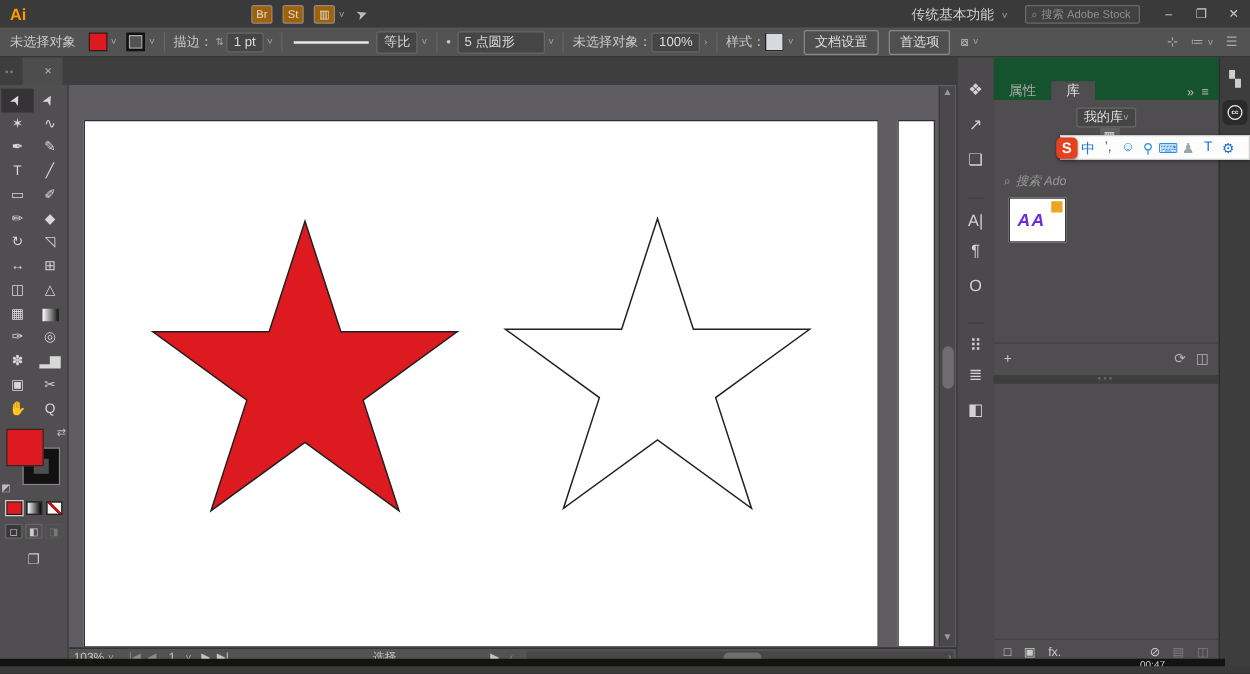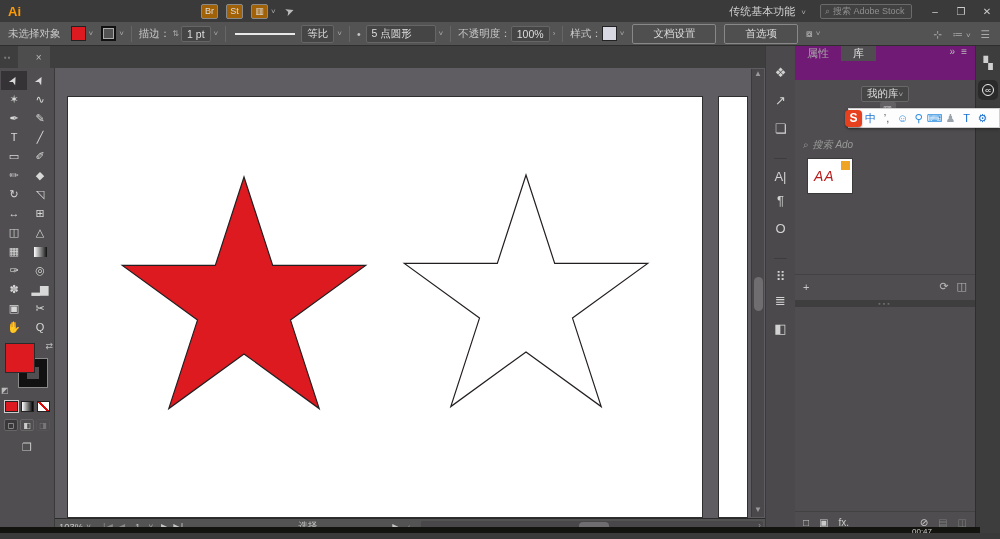--- a/index.html
+++ b/index.html
@@ -19,21 +19,21 @@
   #stock-search{width:92px;height:15px;border:1px solid #6a6a6a;border-radius:2px;margin-left:14px;
     display:flex;align-items:center;color:#8f8f8f;font-size:9px;padding:0 4px;background:#424142;}
   .winbtn{width:26px;height:18px;display:flex;align-items:center;justify-content:center;color:#ccc;font-size:10px;}
 
   
   #controlbar{left:0;top:22px;width:1000px;height:24px;background:#535353;border-bottom:1px solid #2e2e2e;
     display:flex;align-items:center;font-size:10.5px;color:#c8c8c8;}
   .sw{width:15px;height:15px;border:1px solid #222;}
   .vr{width:1px;height:16px;background:#666;margin:0 7px;}
   .box{background:#454545;border:1px solid #666;border-radius:2px;padding:1px 5px;color:#ddd;}
-  .btn{border:1px solid #888;border-radius:2px;padding:2px 20px;color:#ddd;margin-left:8px;background:#4f4f4f;}
+  .btn{border:1px solid #888;border-radius:2px;padding:2px 8px;color:#ddd;margin-left:8px;background:#4f4f4f;}
   #stroke-line{width:60px;height:2px;background:#e8e8e8;margin:0 6px 0 2px;}
   #stroke-swatch{width:15px;height:15px;border:2px solid #111;background:#535353;box-shadow:0 0 0 1px #aaa inset;}
 
   
   #tabrow{left:0;top:46px;width:765px;height:22px;background:#3e3e3e;display:flex;align-items:flex-end;}
   #tab-grip{color:#7a7a7a;font-size:8px;margin:0 6px 6px 4px;letter-spacing:1px;}
   #doc-tab{height:22px;background:#4d4d4d;display:flex;align-items:center;padding:0 8px;color:#d2d2d2;font-size:10.5px;}
   #tab-close{margin-left:10px;color:#bbb;font-size:10px;}
 
   
@@ -78,35 +78,35 @@
   #hthumb{position:absolute;left:158px;top:1px;width:30px;height:9px;background:#6f6d6f;border-radius:4px;}
   #hscroll .arr{position:absolute;right:2px;top:0;color:#999;font-size:8px;}
 
   
   #dockstrip{left:765px;top:46px;width:30px;height:487px;background:#4b494b;border-left:1px solid #3a3a3a;
     display:flex;flex-direction:column;align-items:center;padding-top:12px;}
   #dockstrip .ic{height:28px;display:flex;align-items:center;justify-content:center;color:#d2d2d2;font-size:13px;width:100%;}
   #dockstrip .ic:nth-child(4),#dockstrip .ic:nth-child(7){margin-top:16px;border-top:1px solid #3d3d3d;padding-top:8px;}
 
   #panel{left:795px;top:46px;width:180px;height:487px;background:#4f4d4f;}
-  #panel-header{height:34px;background:#701a75;display:flex;align-items:flex-start;font-size:11px;gap:16px;}
+  #panel-header{height:34px;background:#14532d;display:flex;align-items:flex-end;font-size:11px;gap:16px;}
   .ptab{display:flex;align-items:center;padding:0 12px;color:#a9a9a9;}
   .ptab.active{background:#4f4d4f;color:#e0e0e0;}
   #panel-header .hicons{margin-left:auto;display:flex;align-items:center;color:#bbb;gap:6px;padding-right:8px;font-size:10px;}
   #lib-row{display:flex;align-items:center;padding:6px 8px 4px;flex-direction:column;}
   #lib-select{flex:1;height:17px;background:#454545;border:1px solid #686868;border-radius:2px;display:flex;align-items:center;
     padding:0 5px;color:#ddd;font-size:10.5px;}
   #lib-select .chev{margin-left:auto;}
   .seg{width:16px;height:15px;display:flex;align-items:center;justify-content:center;color:#ddd;font-size:10px;margin-left:5px;}
   .seg.on{background:#636163;border-radius:2px;}
   #lib-search{display:flex;align-items:center;padding:2px 8px 4px;color:#9a9a9a;font-style:italic;font-size:10px;}
   #section-title{padding:6px 8px 4px;color:#d5d5d5;font-size:10.5px;}
   #section-title .tri{font-size:8px;color:#bbb;margin-right:4px;}
   #style-thumb{margin:2px 0 0 12px;width:46px;height:36px;background:#fff;position:relative;border:1px solid #3a3a3a;}
-  #style-thumb .aa{position:absolute;left:6px;top:9px;color:#b91c1c;font-weight:normal;font-style:italic;font-size:14px;letter-spacing:1px;}
+  #style-thumb .aa{position:absolute;left:6px;top:9px;color:#6d28d9;font-weight:bold;font-style:italic;font-size:14px;letter-spacing:1px;}
   #style-thumb .corner{position:absolute;right:2px;top:2px;width:9px;height:9px;background:#f0a424;}
   #lib-footer{position:absolute;top:228px;left:0;width:100%;height:24px;border-top:1px solid #424242;
     display:flex;align-items:center;padding:0 8px;color:#c9c9c9;}
   #lib-footer .right{margin-left:auto;display:flex;gap:8px;color:#b5b5b5;font-size:11px;}
   #splitter{position:absolute;top:254px;left:0;width:100%;height:7px;background:#3e3e3e;display:flex;align-items:center;justify-content:center;color:#6d6d6d;font-size:7px;letter-spacing:2px;}
   #panel-footer{position:absolute;bottom:0;left:0;width:100%;height:22px;border-top:1px solid #424242;
     display:flex;align-items:center;padding:0 8px;gap:10px;color:#c9c9c9;font-size:10px;}
   #panel-footer .dim{color:#7d7d7d;}
   #panel-footer .sp{margin-left:auto;}
 
@@ -174,21 +174,21 @@
       <span class="chev">˅</span>
     <span class="vr"></span>
     <span id="stroke-line"></span>
     <span class="box">等比</span>
       <span class="chev">˅</span>
     <span class="vr"></span>
     <span>•</span>
     <span class="box" style="margin-left:5px;min-width:70px;">5 点圆形</span>
       <span class="chev">˅</span>
     <span class="vr"></span>
-    <span>不透明度：</span>
+    <span>未选择对象：</span>
     <span class="box">100%</span>
     <span class="chev">›</span>
     <span class="vr"></span>
     <span>样式：</span>
     <span class="sw" style="background:#d8d8e2;"></span>
       <span class="chev">˅</span>
     <span class="btn">文档设置</span>
     <span class="btn">首选项</span>
     <span style="margin-left:8px;color:#bbb;">⧇</span>
       <span class="chev">˅</span>

